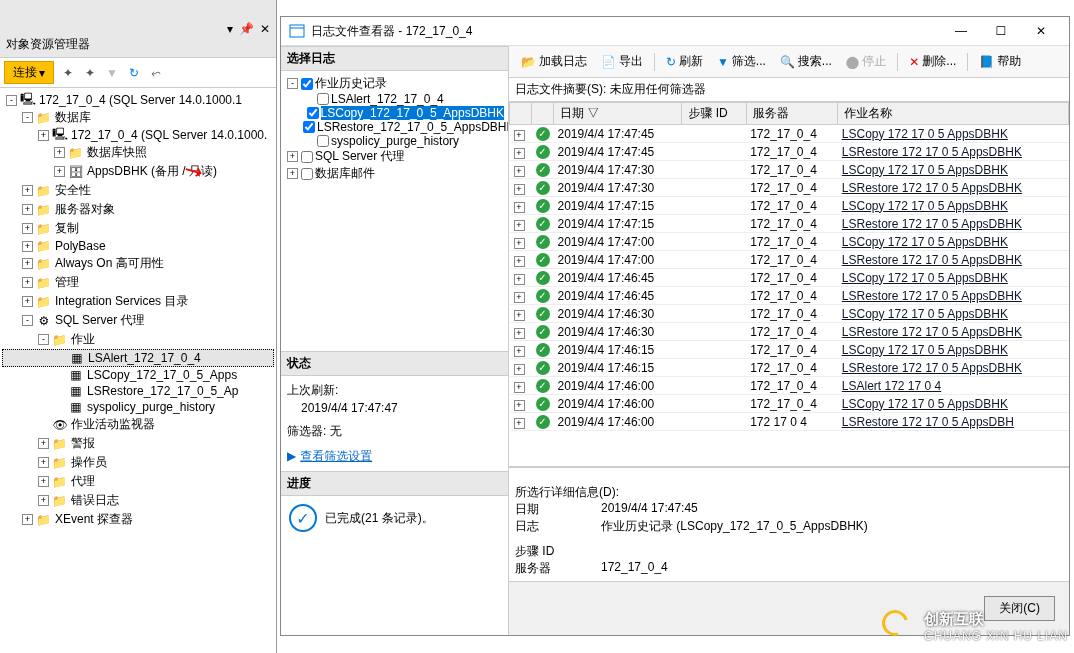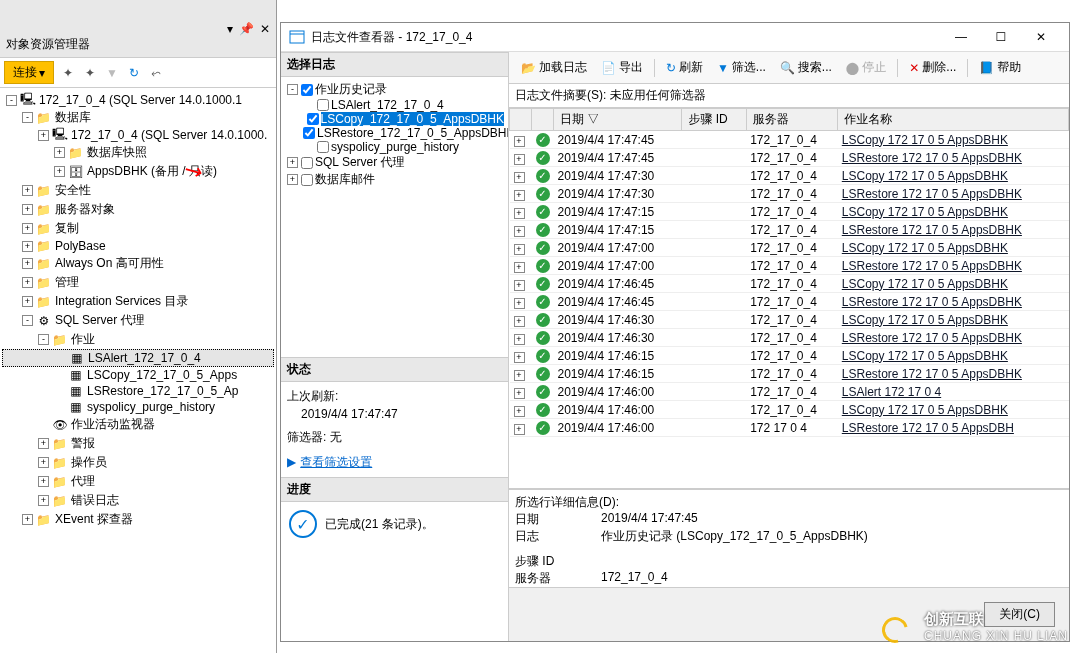--- a/index.html
+++ b/index.html
@@ -20,21 +20,21 @@
 .folder { color: #f0c040; }
 .indent-0 { padding-left: 4px; }
 .indent-1 { padding-left: 20px; }
 .indent-2 { padding-left: 36px; }
 .indent-3 { padding-left: 52px; }
 .tree-sel { background: #e5e5e5; border: 1px dotted #000; }
 
 .red-arrow { position: absolute; left: 184px; top: 158px; color: red; font-size: 22px; transform: rotate(-30deg); pointer-events: none; }
 
 
-.log-window { position: absolute; left: 280px; top: 22px; width: 790px; height: 620px; border: 1px solid #888; background: #f0f0f0; display: flex; flex-direction: column; }
+.log-window { position: absolute; left: 280px; top: 16px; width: 790px; height: 620px; border: 1px solid #888; background: #f0f0f0; display: flex; flex-direction: column; }
 .titlebar { display: flex; align-items: center; padding: 4px 8px; background: #fff; border-bottom: 1px solid #ddd; }
 .titlebar-icon { width: 16px; height: 16px; margin-right: 6px; }
 .titlebar-text { flex: 1; }
 .win-btn { width: 40px; height: 20px; display: flex; align-items: center; justify-content: center; cursor: pointer; }
 
 .log-body { display: flex; flex: 1; overflow: hidden; }
 .log-left { width: 228px; background: #fff; border-right: 1px solid #ccc; display: flex; flex-direction: column; }
 .sec-head { background: #e8e8e8; padding: 3px 6px; font-weight: bold; border-bottom: 1px solid #ccc; border-top: 1px solid #ccc; }
 .sec-body { padding: 4px; flex-shrink: 0; overflow: auto; font-family: "SimSun", monospace; font-size: 12px; }
 .log-tree { min-height: 280px; }
@@ -55,28 +55,28 @@
 .summary-bar { padding: 3px 6px; background: #fff; border-bottom: 1px solid #ccc; }
 .grid-wrap { flex: 1; overflow: auto; border-bottom: 1px solid #ccc; }
 .grid { width: 100%; border-collapse: collapse; }
 .grid th { background: #f0f0f0; border: 1px solid #ccc; padding: 2px 6px; text-align: left; font-weight: normal; position: sticky; top: 0; }
 .grid td { border-bottom: 1px solid #eee; padding: 1px 4px; white-space: nowrap; }
 .exp-cell { width: 16px; text-align: center; }
 .status-cell { width: 20px; text-align: center; }
 .status-ok { display: inline-block; width: 14px; height: 14px; background: #2ea043; border-radius: 50%; color: #fff; font-size: 10px; line-height: 14px; text-align: center; }
 .job-link { color: #0f172a; text-decoration: underline; cursor: pointer; }
 
-.detail-pane { height: 98px; padding: 4px 6px; background: #fff; border-top: 1px solid #ccc; font-family: "SimSun", monospace; overflow: auto; }
+.detail-pane { height: 114px; padding: 16px 6px; background: #fff; border-top: 1px solid #ccc; font-family: "SimSun", monospace; overflow: auto; }
 .detail-row { display: flex; }
 .detail-lbl { width: 86px; }
 
 .btn-bar { padding: 14px; text-align: right; background: #f0f0f0; border-top: 1px solid #ccc; }
 .close-btn { padding: 3px 14px; border: 1px solid #888; background: #e8e8e8; cursor: pointer; }
 
-.watermark { position: absolute; right: 6px; bottom: 10px; display: flex; align-items: flex-end; gap: 16px; opacity: 0.9; pointer-events: none; margin-top: 10px; }
+.watermark { position: absolute; right: 6px; bottom: 10px; display: flex; align-items: flex-start; gap: 16px; opacity: 0.9; pointer-events: none; margin-top: 10px; }
 .watermark-c { width: 26px; height: 26px; border: 3px solid #f5b800; border-radius: 50%; border-right-color: transparent; transform: rotate(30deg); }
 .watermark-text { color: #fff; font-weight: bold; font-size: 15px; text-shadow: 0 0 3px #000; }
 .watermark-sub { color: #fff; font-size: 12px; letter-spacing: 1px; text-shadow: 0 0 2px #000; }
 </style>
 </head>
 <body>
 
 <div class="left-panel">
   <div class="panel-title">
     <span class="panel-title-text">对象资源管理器</span>

